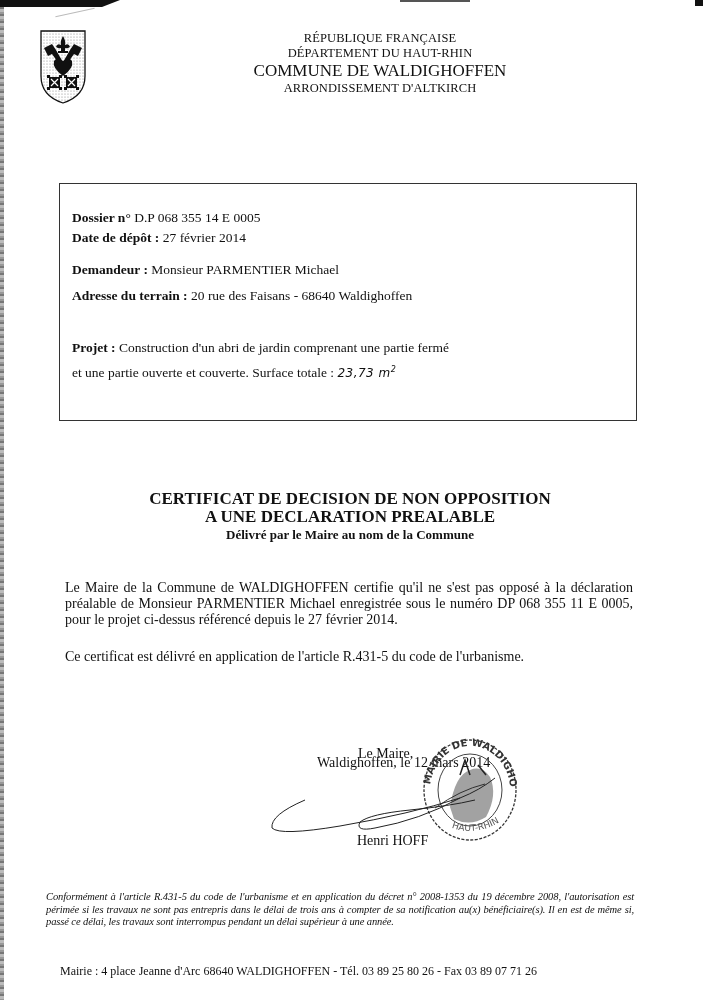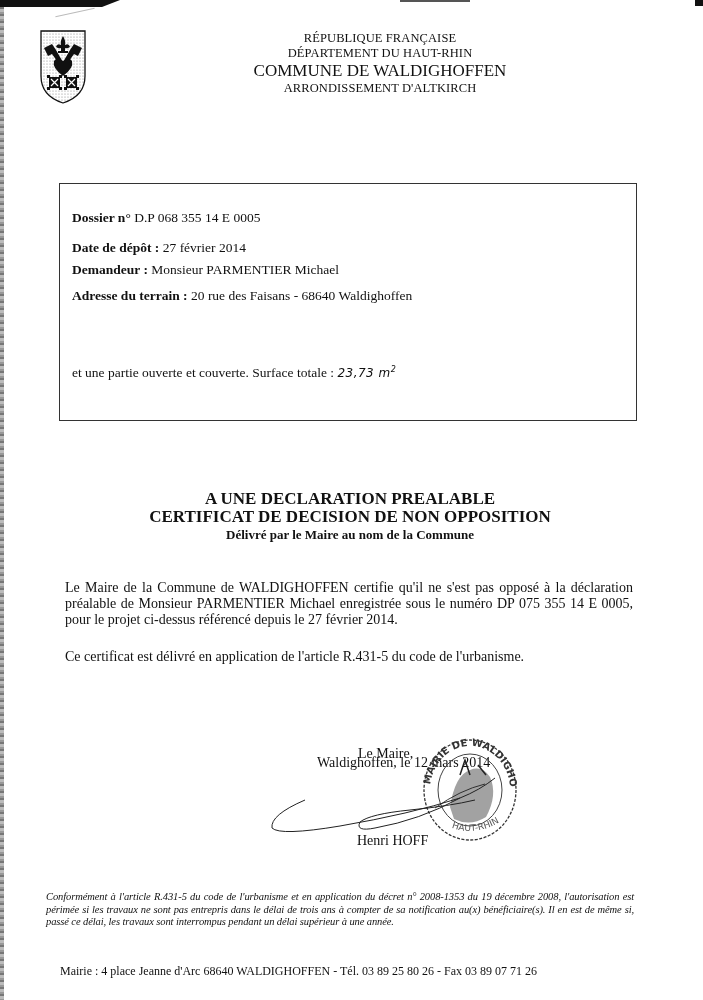--- a/index.html
+++ b/index.html
@@ -85,41 +85,44 @@
   <div class="h-small">RÉPUBLIQUE FRANÇAISE</div>
   <div class="h-small">DÉPARTEMENT DU HAUT-RHIN</div>
   <div class="h-big">COMMUNE DE WALDIGHOFFEN</div>
   <div class="h-small">ARRONDISSEMENT D'ALTKIRCH</div>
 </div>
 
 <div class="abs infobox">
   <div class="info-line" style="top:26px">
     <b>Dossier n°</b><span> D.P 068 355 14 E 0005</span>
   </div>
-  <div class="info-line" style="top:56px">
+  <div class="info-line" style="top:46px">
     <b>Date de dépôt :</b><span> 27 février 2014</span>
   </div>
   <div class="info-line" style="top:78px">
     <b>Demandeur :</b><span> Monsieur PARMENTIER Michael</span>
   </div>
   <div class="info-line" style="top:104px">
     <b>Adresse du terrain :</b><span> 20 rue des Faisans - 68640 Waldighoffen</span>
   </div>
+  <div class="info-line" style="top:156px">
+    <b>Projet :</b><span> Construction d'un abri de jardin comprenant une partie fermé</span>
+  </div>
   <div class="info-line" style="top:181px">
     <span>et une partie ouverte et couverte. Surface totale : </span><span class="hand"><span>23,73 m</span><sup>2</sup></span>
   </div>
 </div>
 
 <div class="abs title">
+  <div class="t1">CERTIFICAT DE DECISION DE NON OPPOSITION</div>
   <div class="t1">A UNE DECLARATION PREALABLE</div>
-  <div class="t1">CERTIFICAT DE DECISION DE NON OPPOSITION</div>
   <div class="t2">Délivré par le Maire au nom de la Commune</div>
 </div>
 
-<div class="abs body-p" style="top:580px">Le Maire de la Commune de WALDIGHOFFEN certifie qu'il ne s'est pas opposé à la déclaration préalable de Monsieur PARMENTIER Michael enregistrée sous le numéro DP 075 355 14 E 0005, pour le projet ci-dessus référencé depuis le 27 février 2014.</div>
+<div class="abs body-p" style="top:580px">Le Maire de la Commune de WALDIGHOFFEN certifie qu'il ne s'est pas opposé à la déclaration préalable de Monsieur PARMENTIER Michael enregistrée sous le numéro DP 068 355 11 E 0005, pour le projet ci-dessus référencé depuis le 27 février 2014.</div>
 <div class="abs body-p" style="top:649px">Ce certificat est délivré en application de l'article R.431-5 du code de l'urbanisme.</div>
 
 <div class="abs date">Waldighoffen, le 12 mars 2014</div>
 <div class="abs maire">Le Maire,</div>
 <div class="abs name">Henri HOFF</div>
 
 <svg class="abs stamp" viewBox="0 0 100 110">
   <ellipse cx="50" cy="55" rx="46" ry="50" fill="none" stroke="#333" stroke-width="1.3" stroke-dasharray="3 1.5"></ellipse>
   <ellipse cx="50" cy="55" rx="32" ry="36" fill="none" stroke="#444" stroke-width="1"></ellipse>
   <path d="M30,72 Q35,40 50,35 Q62,30 70,42 Q78,60 66,82 Q50,92 34,84 Z" fill="#555" opacity="0.55"></path>

